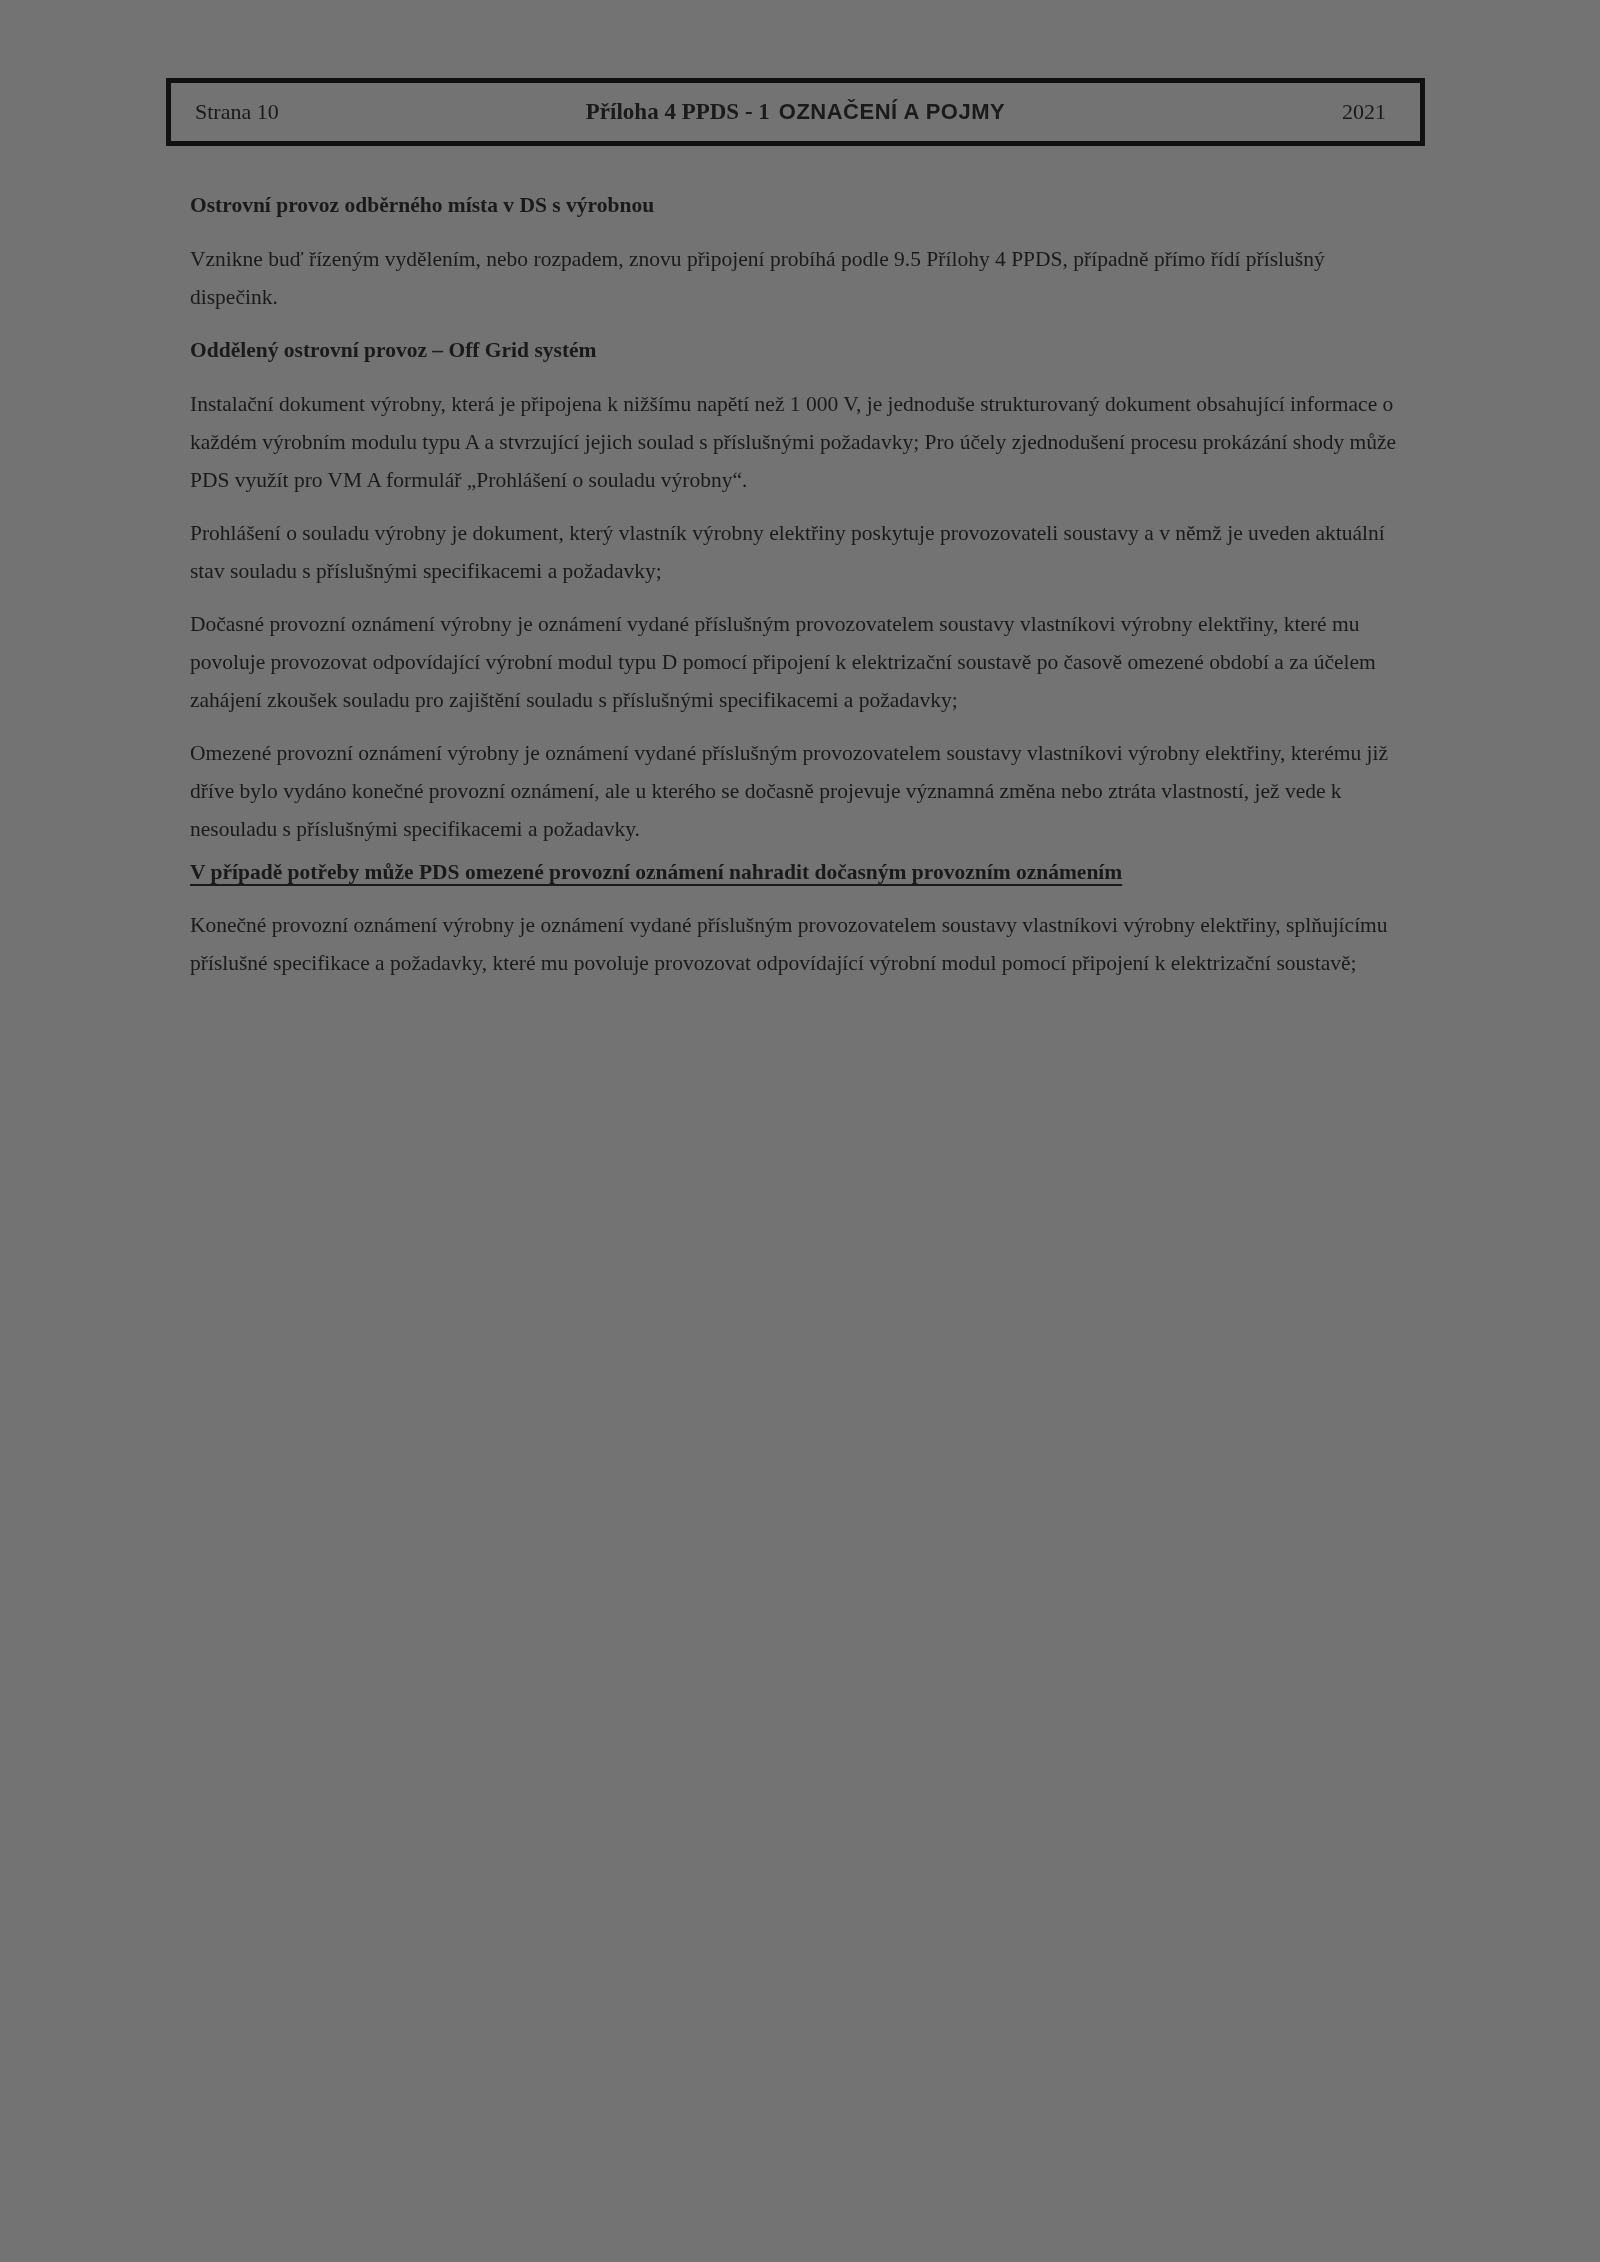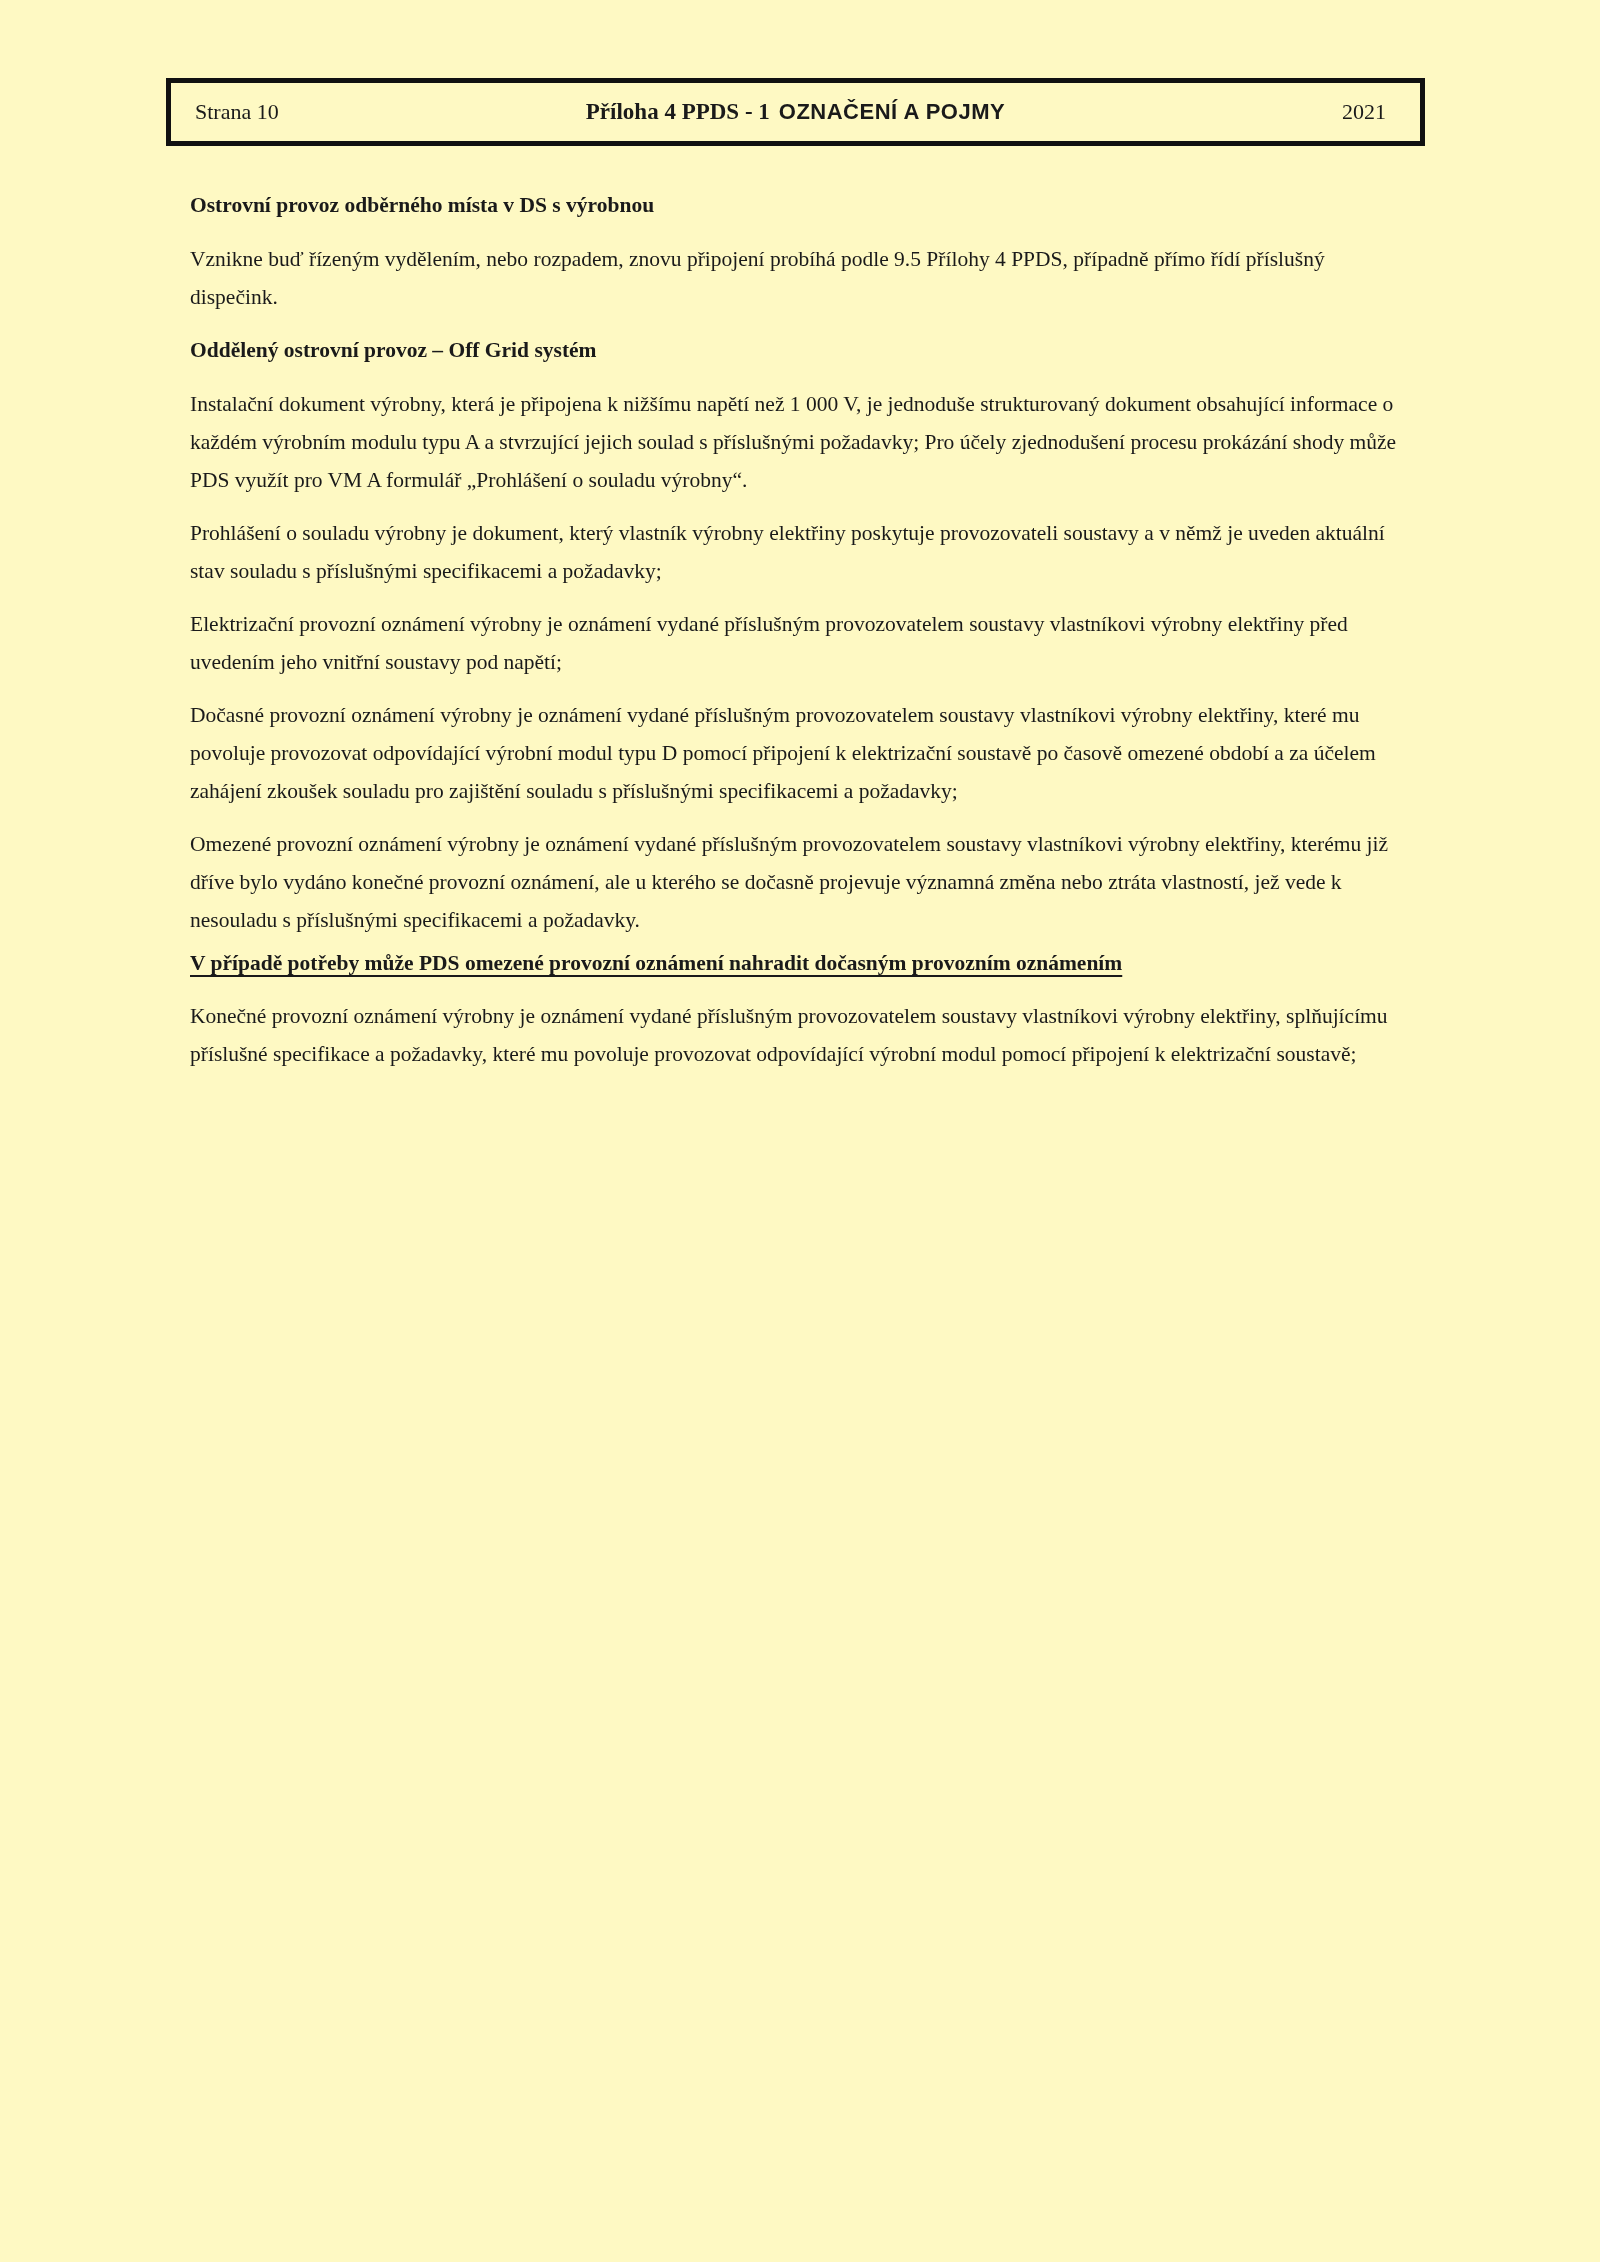--- a/index.html
+++ b/index.html
@@ -4,21 +4,21 @@
 <style>
   html, body {
     margin: 0;
     padding: 0;
     background: #ffffff;
   }
   .page {
     position: relative;
     width: 1600px;
     height: 2262px;
-    background: #fef9c3;
+    background: #737373;
     overflow: hidden;
     color: #1a1a1a;
   }
   
   .header-box {
     position: absolute;
     left: 166px;
     top: 78px;
     width: 1259px;
     height: 68px;
@@ -105,21 +105,20 @@
 
     <p class="para"><span>Vznikne buď řízeným vydělením, nebo rozpadem, znovu připojení probíhá podle 9.5 Přílohy 4 PPDS, případně přímo řídí příslušný dispečink.</span></p>
 
     <p class="para head"><span>Oddělený ostrovní provoz – Off Grid systém</span></p>
 
 
     <p class="para"><span class="lead">Instalační dokument výrobny</span><span>, která je připojena k nižšímu napětí než 1 000 V, je jednoduše strukturovaný dokument obsahující informace o každém výrobním modulu typu A a stvrzující jejich soulad s příslušnými požadavky; Pro účely zjednodušení procesu prokázání shody může PDS využít pro VM A formulář „Prohlášení o souladu výrobny“.</span></p>
 
     <p class="para"><span class="lead">Prohlášení o souladu výrobny</span><span> je dokument, který vlastník výrobny elektřiny poskytuje provozovateli soustavy a v němž je uveden aktuální stav souladu s příslušnými specifikacemi a požadavky;</span></p>
 
-    <p class="para"><span class="lead">Elektrizační provozní oznámení</span><span> výrobny je oznámení vydané příslušným provozovatelem soustavy vlastníkovi výrobny elektřiny před uvedením jeho vnitřní soustavy pod napětí;</span></p>
 
     <p class="para"><span class="lead">Dočasné provozní oznámení</span><span> výrobny je oznámení vydané příslušným provozovatelem soustavy vlastníkovi výrobny elektřiny, které mu povoluje provozovat odpovídající výrobní modul typu D pomocí připojení k elektrizační soustavě po časově omezené období a za účelem zahájení zkoušek souladu pro zajištění souladu s příslušnými specifikacemi a požadavky;</span></p>
 
     <p class="para" style="margin-bottom:5px;"><span class="lead">Omezené provozní oznámení</span><span> výrobny je oznámení vydané příslušným provozovatelem soustavy vlastníkovi výrobny elektřiny, kterému již dříve bylo vydáno konečné provozní oznámení, ale u kterého se dočasně projevuje významná změna nebo ztráta vlastností, jež vede k nesouladu s příslušnými specifikacemi a požadavky.</span></p>
 
     <p class="note-line"><span class="underlined">V případě potřeby může PDS omezené provozní oznámení nahradit dočasným provozním oznámením</span></p>
 
     <p class="para"><span class="lead">Konečné provozní oznámení výrobny</span><span> je oznámení vydané příslušným provozovatelem soustavy vlastníkovi výrobny elektřiny, splňujícímu příslušné specifikace a požadavky, které mu povoluje provozovat odpovídající výrobní modul pomocí připojení k elektrizační soustavě;</span></p>
 
   </div>

